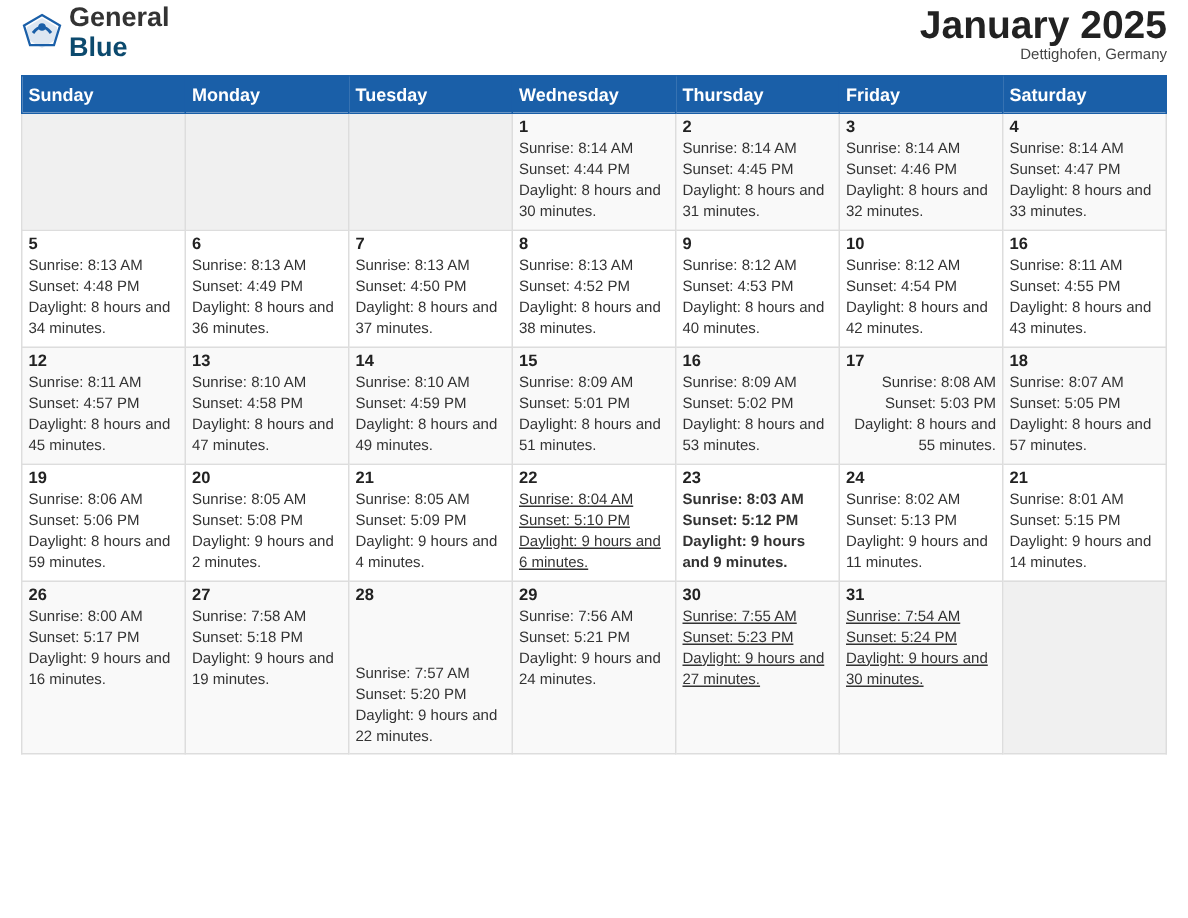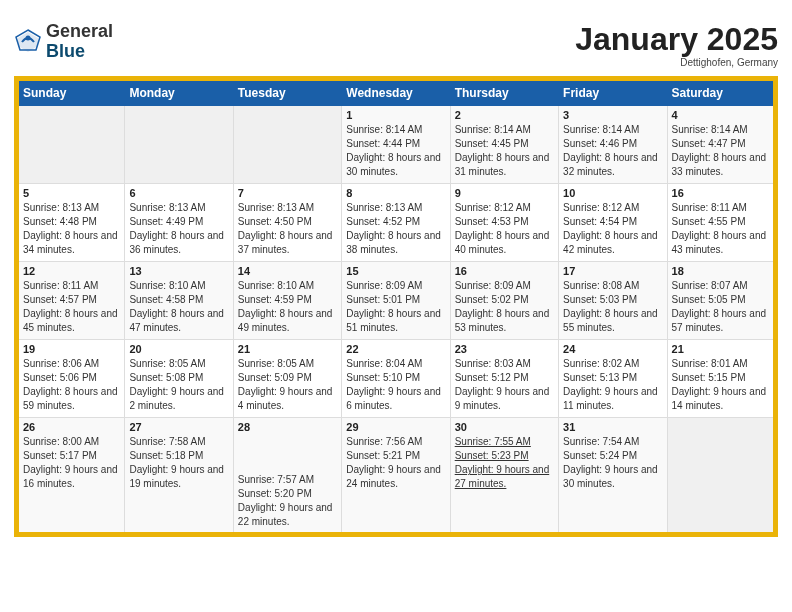--- a/index.html
+++ b/index.html
@@ -6,21 +6,21 @@
     body {
       font-family: Arial, sans-serif;
       background: #fff;
       width: 792px;
       height: 612px;
       overflow: hidden;
     }
     .container {
       width: 792px;
       height: 612px;
-      padding: 22px 14px;
+      padding: 2px 14px;
     }
     .header {
       display: flex;
       justify-content: space-between;
       align-items: flex-start;
       margin-bottom: 8px;
     }
     .logo {
       display: flex;
       align-items: center;
@@ -42,33 +42,33 @@
     }
     .logo-icon {
       width: 28px;
       height: 28px;
       margin-right: 4px;
     }
     .title-block {
       text-align: right;
     }
     .month-title {
-      font-size: 32px;
+      font-size: 26px;
       font-weight: bold;
       color: #222;
       line-height: 1.1;
     }
     .location {
       font-size: 10px;
       color: #444;
     }
     .calendar {
       width: 100%;
       border-collapse: collapse;
-      border: 5px solid #eab308;
+      border: 1px solid #eab308;
     }
     .calendar th {
       background: #1a5fa8;
       color: #fff;
       font-size: 12px;
       font-weight: bold;
       padding: 5px 4px;
       text-align: left;
       border: 1px solid #1a5fa8;
     }
@@ -239,21 +239,21 @@
 Daylight: 8 hours and 51 minutes.</div>
           </td>
           <td>
             <span class="day-num">16</span>
             <div class="day-info" style="white-space: pre-line;">Sunrise: 8:09 AM
 Sunset: 5:02 PM
 Daylight: 8 hours and 53 minutes.</div>
           </td>
           <td>
             <span class="day-num">17</span>
-            <div class="day-info" style="white-space: pre-line;">Sunrise: 8:08 AM
+            <div class="day-info" style="white-space: pre-line; text-align: right;">Sunrise: 8:08 AM
 Sunset: 5:03 PM
 Daylight: 8 hours and 55 minutes.</div>
           </td>
           <td>
             <span class="day-num">18</span>
             <div class="day-info" style="white-space: pre-line;">Sunrise: 8:07 AM
 Sunset: 5:05 PM
 Daylight: 8 hours and 57 minutes.</div>
           </td>
         </tr>
@@ -271,27 +271,27 @@
 Daylight: 9 hours and 2 minutes.</div>
           </td>
           <td>
             <span class="day-num">21</span>
             <div class="day-info" style="white-space: pre-line;">Sunrise: 8:05 AM
 Sunset: 5:09 PM
 Daylight: 9 hours and 4 minutes.</div>
           </td>
           <td>
             <span class="day-num">22</span>
-            <div class="day-info" style="white-space: pre-line;">Sunrise: 8:04 AM
+            <div class="day-info" style="white-space: pre-line; text-decoration: underline;">Sunrise: 8:04 AM
 Sunset: 5:10 PM
 Daylight: 9 hours and 6 minutes.</div>
           </td>
           <td>
             <span class="day-num">23</span>
-            <div class="day-info" style="white-space: pre-line;">Sunrise: 8:03 AM
+            <div class="day-info" style="white-space: pre-line; font-weight: bold;">Sunrise: 8:03 AM
 Sunset: 5:12 PM
 Daylight: 9 hours and 9 minutes.</div>
           </td>
           <td>
             <span class="day-num">24</span>
             <div class="day-info" style="white-space: pre-line;">Sunrise: 8:02 AM
 Sunset: 5:13 PM
 Daylight: 9 hours and 11 minutes.</div>
           </td>
           <td>
@@ -327,21 +327,21 @@
 Daylight: 9 hours and 24 minutes.</div>
           </td>
           <td>
             <span class="day-num">30</span>
             <div class="day-info" style="white-space: pre-line; text-decoration: underline;">Sunrise: 7:55 AM
 Sunset: 5:23 PM
 Daylight: 9 hours and 27 minutes.</div>
           </td>
           <td>
             <span class="day-num">31</span>
-            <div class="day-info" style="white-space: pre-line;">Sunrise: 7:54 AM
+            <div class="day-info" style="white-space: pre-line; text-decoration: underline;">Sunrise: 7:54 AM
 Sunset: 5:24 PM
 Daylight: 9 hours and 30 minutes.</div>
           </td>
           <td class="empty-cell"></td>
         </tr>
       </tbody>
   </table>
 </div>
 
 </body></html>

